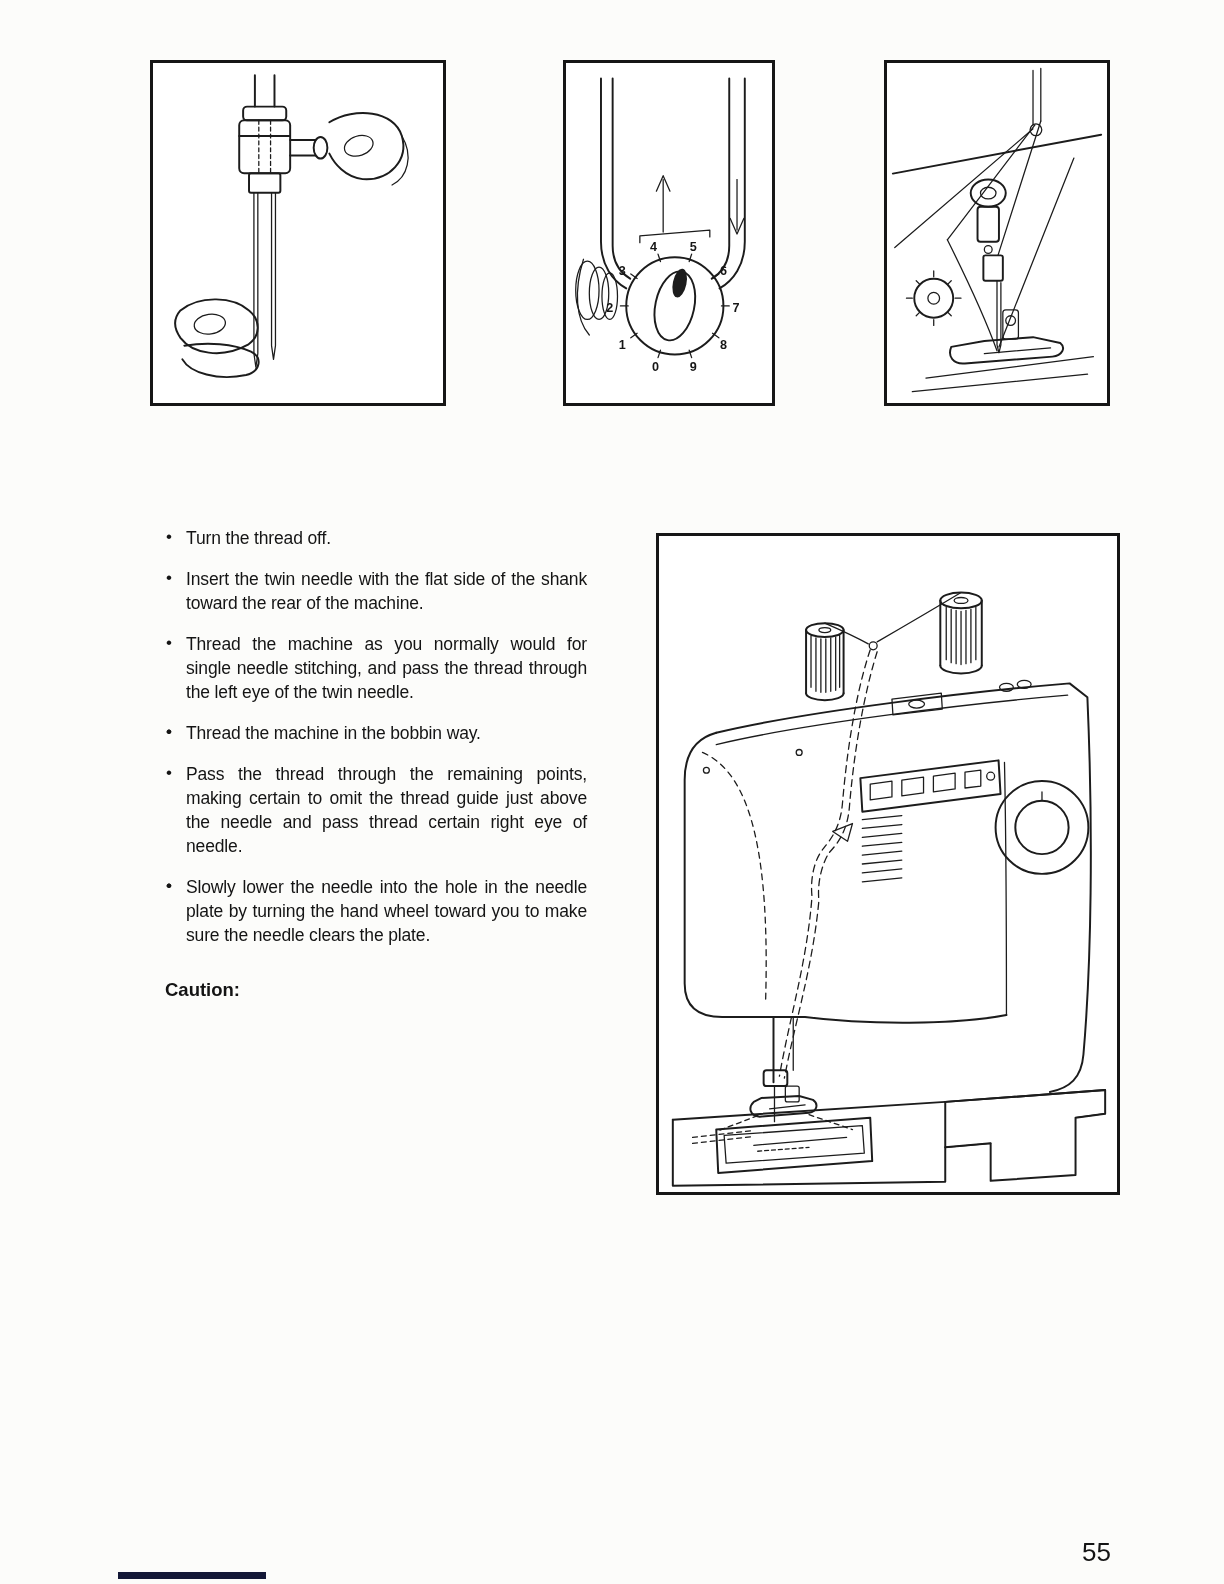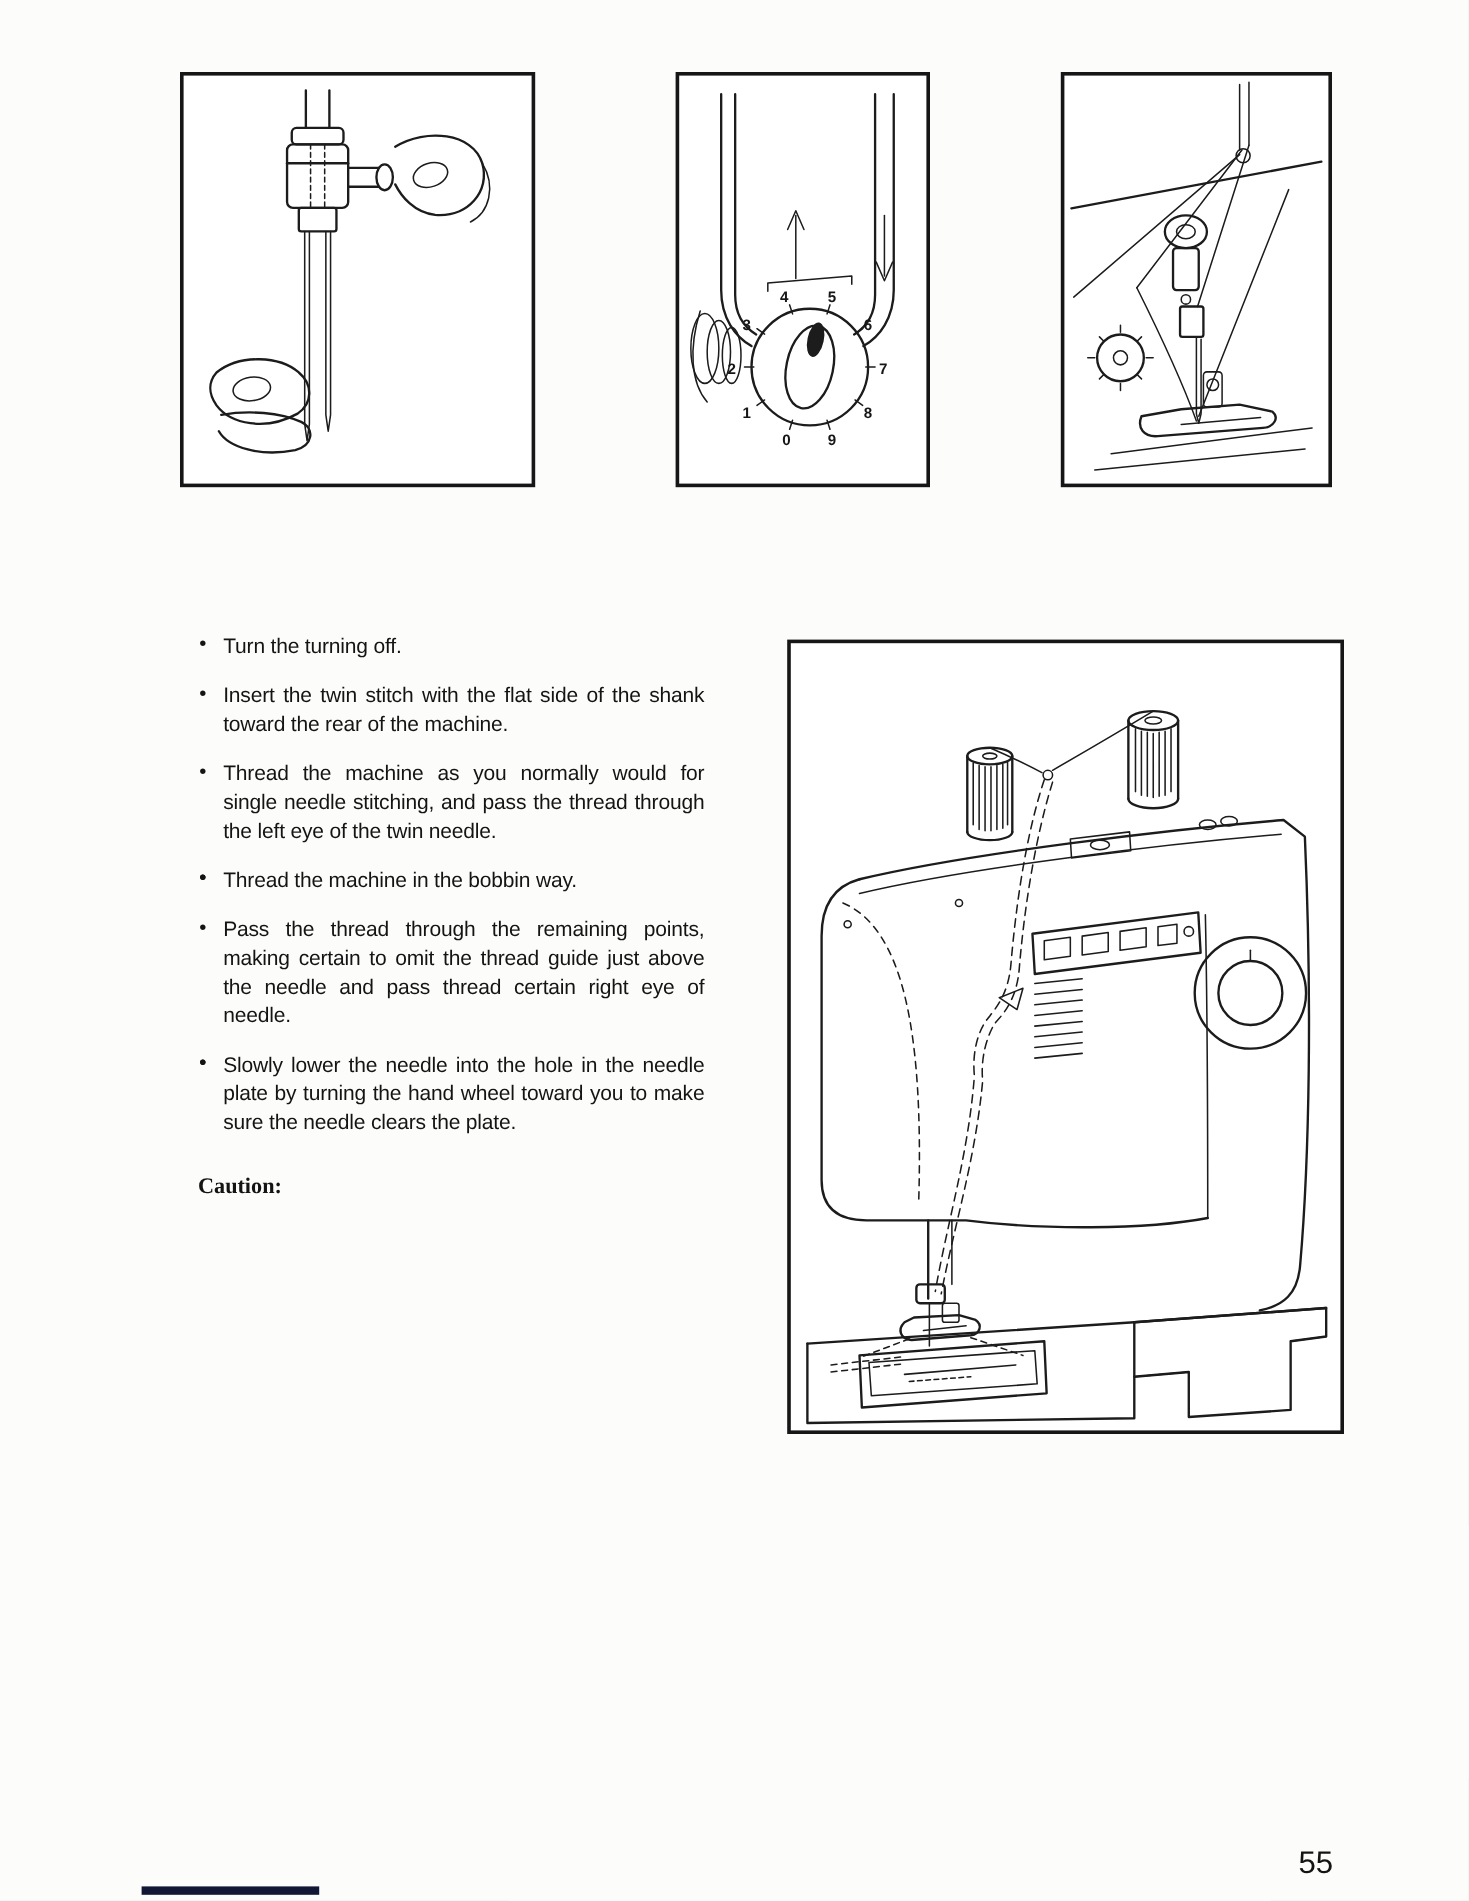--- a/index.html
+++ b/index.html
@@ -27,21 +27,21 @@
              font-size:13px; text-anchor:middle; font-weight:bold; }
 
   .text-col { position:absolute; left:165px; top:526px; width:422px; }
   .items { list-style:none; }
   .item {
     position:relative; padding-left:21px; margin-bottom:17px;
     text-align:justify; font-size:17.5px; line-height:24px; letter-spacing:-0.15px;
   }
   .blt { position:absolute; left:1px; top:-1px; font-size:17px; }
   .caution { margin-top:32px; }
-  .caution-label { font-weight:bold; font-size:18.5px; margin-bottom:15px;font-family:Liberation Serif, serif; }
+  .caution-label { font-weight:bold; font-size:18.5px; margin-bottom:15px; }
   .caution-text {
     font-weight:bold; font-size:18px; line-height:25px;
     text-align:justify; padding-left:16px; letter-spacing:-0.15px;
   }
   .page-number { position:absolute; left:1082px; top:1537px; font-size:26px; }
   .scan-bar { position:absolute; left:118px; top:1572px; width:148px; height:7px; background:#131736; }
 </style>
 </head>
 <body>
 
@@ -159,25 +159,25 @@
         <path class="ln" d="M40,322 L212,300"></path>
         <path class="ln" d="M26,336 L206,318"></path>
       </g>
     </svg>
   </div>
 
   <div class="text-col">
     <ul class="items">
       <li class="item">
         <span class="blt">•</span>
-        <span>Turn the turning off.</span>
-      </li>
-      <li class="item">
-        <span class="blt">•</span>
-        <span>Insert the twin stitch with the flat side of the shank toward the rear of the machine.</span>
+        <span>Turn the thread off.</span>
+      </li>
+      <li class="item">
+        <span class="blt">•</span>
+        <span>Insert the twin needle with the flat side of the shank toward the rear of the machine.</span>
       </li>
       <li class="item">
         <span class="blt">•</span>
         <span>Thread the machine as you normally would for single needle stitching, and pass the thread through the left eye of the twin needle.</span>
       </li>
       <li class="item">
         <span class="blt">•</span>
       </li>
       <li class="item">
         <span class="blt">•</span>

